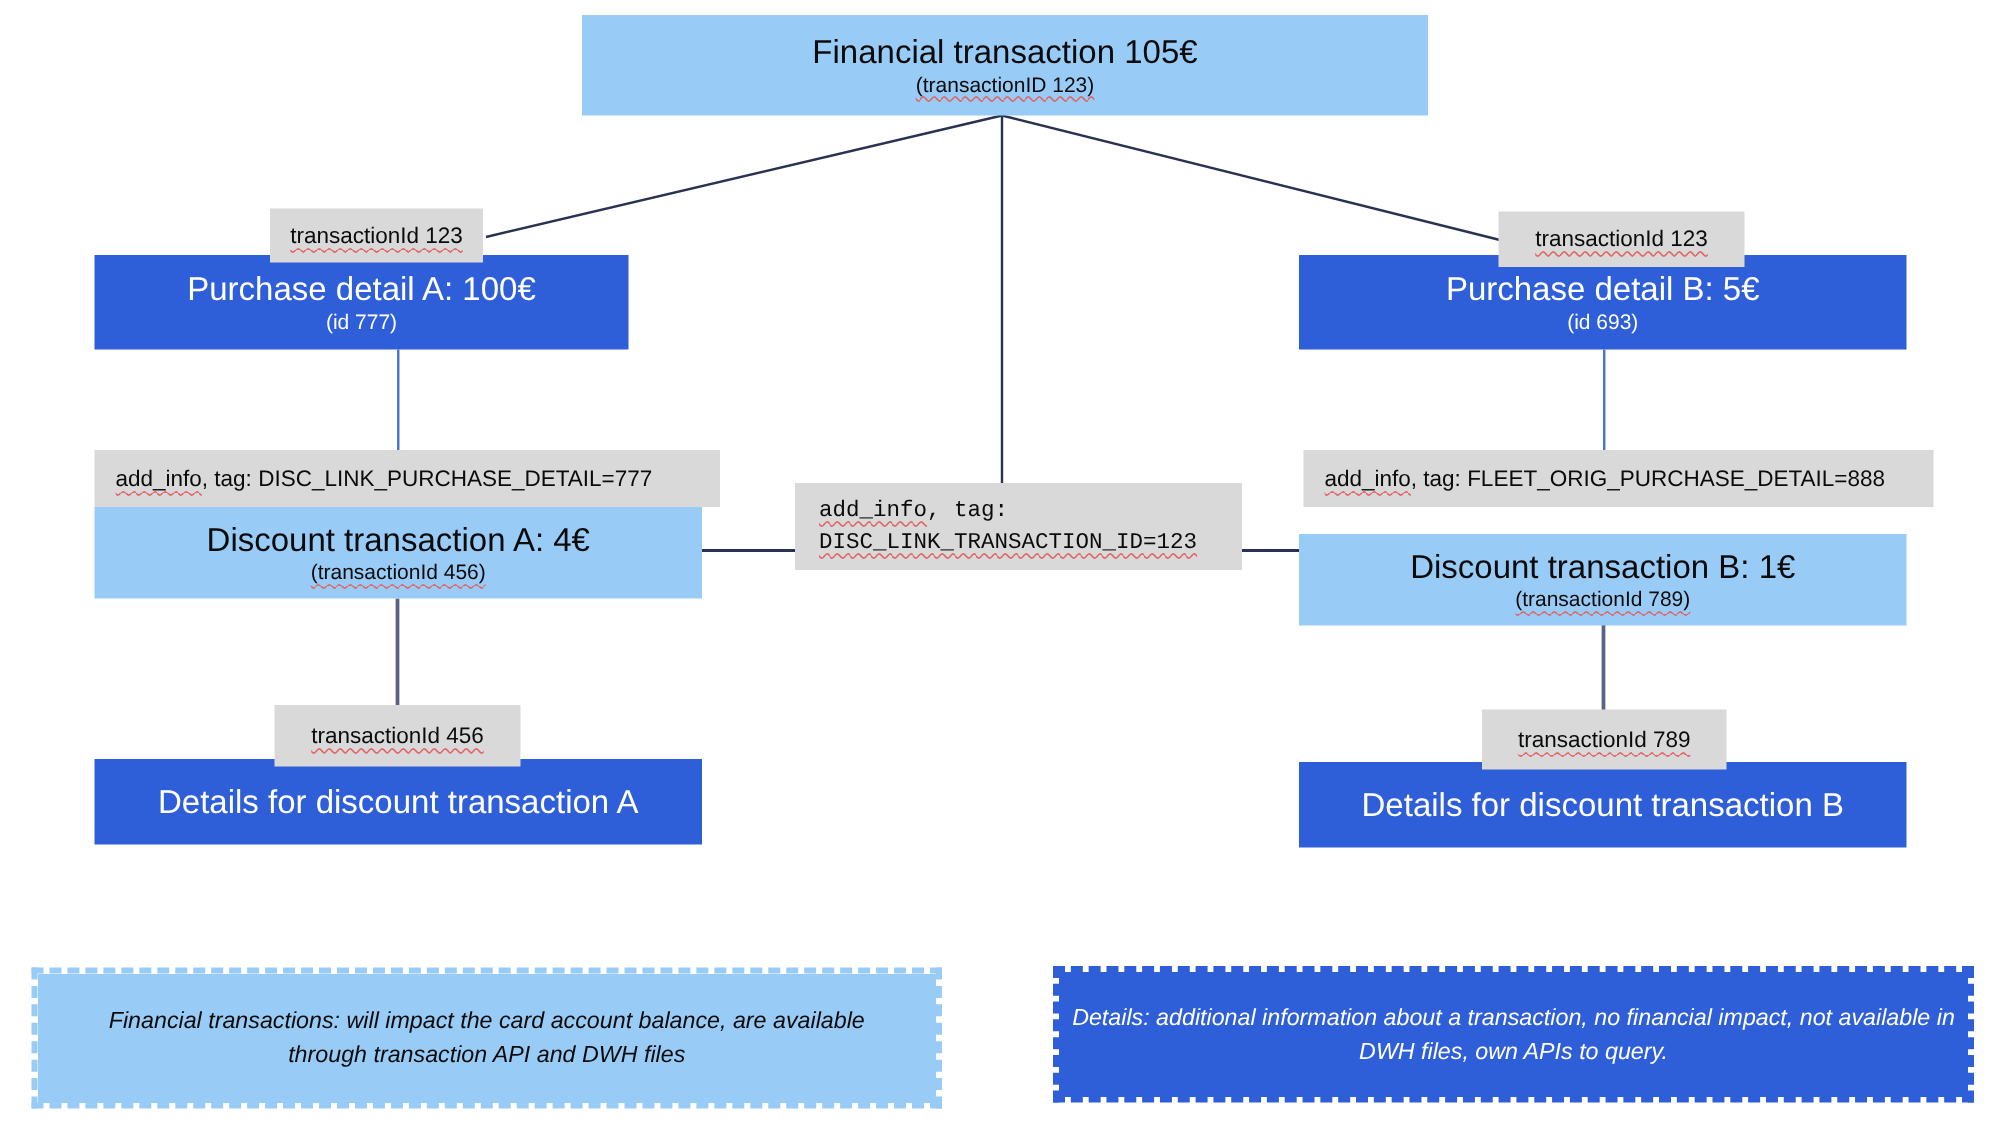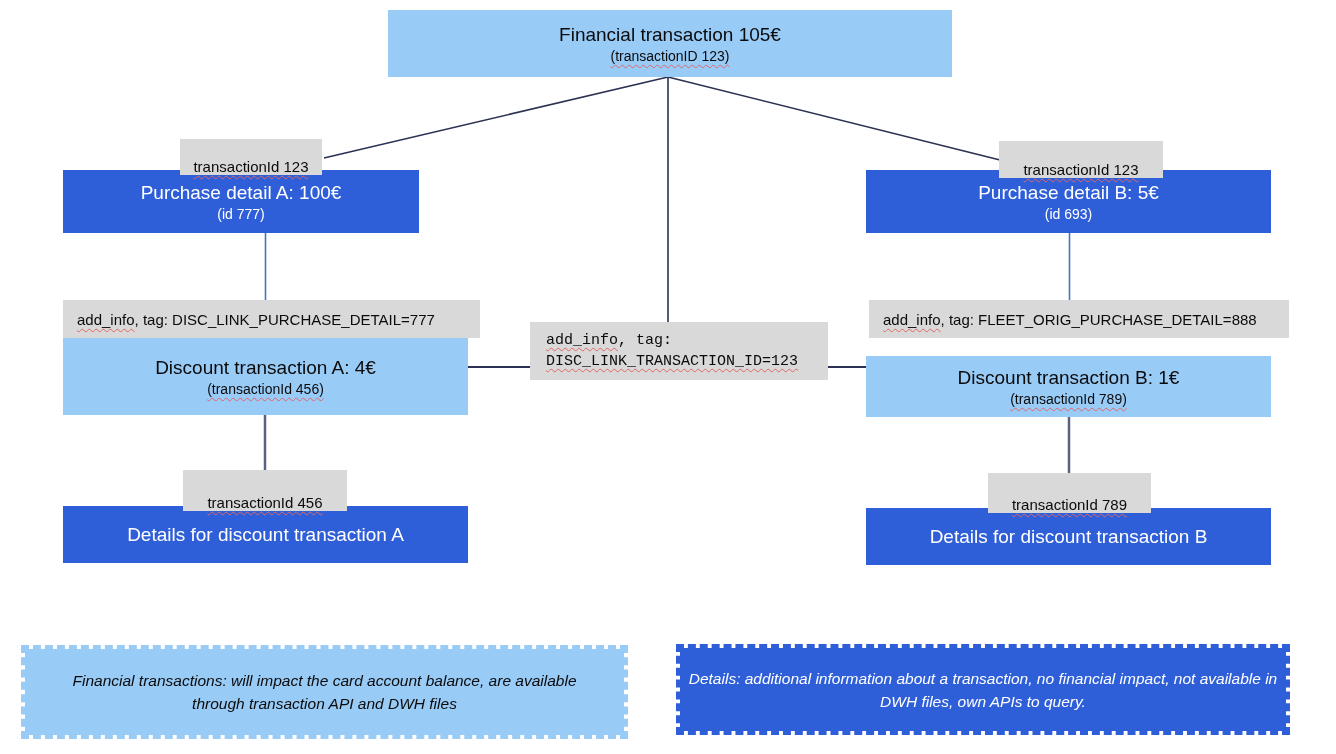--- a/index.html
+++ b/index.html
@@ -5,25 +5,25 @@
   html, body { margin: 0; padding: 0; background: #ffffff; }
   #stage {
     position: relative; width: 1336px; height: 754px; overflow: hidden;
     font-family: "Liberation Sans", sans-serif; background: #ffffff;
   }
   svg.connectors { position: absolute; left: 0; top: 0; z-index: 1; }
   .node { position: absolute; z-index: 2; display: flex; flex-direction: column;
           justify-content: center; align-items: center; text-align: center; }
   .blue-dark  { background: var(--dark-blue);  color: #ffffff; }
   .blue-light { background: var(--light-blue); color: #0b0b0b; }
-  .node .title { font-size: 19px; line-height: 24px; }
+  .node .title { font-size: 22px; line-height: 24px; }
   .node .subtitle { font-size: 14px; line-height: 18px; }
   .tag { position: absolute; z-index: 3; background: var(--label-gray); color: #0b0b0b;
          font-size: 15px; display: flex; align-items: center; }
-  .tag.centered { justify-content: center; text-align: center; align-items: flex-end; }
+  .tag.centered { justify-content: center; text-align: center; }
   .tag.lefted { justify-content: flex-start; padding-left: 14px; text-align: right; }
   .tag.multiline { flex-direction: column; align-items: flex-start; justify-content: center;
                    line-height: 21px; padding-left: 16px; }
   .squig { text-decoration-line: underline; text-decoration-style: wavy;
            text-decoration-color: var(--spellcheck-red); text-decoration-thickness: 1px;
            text-underline-offset: 3px; }
   .legend { position: absolute; z-index: 2; display: flex; align-items: center;
             justify-content: center; text-align: center; font-style: italic;
             font-size: 15.5px; line-height: 23px; background-clip: padding-box; }
   .legend.light { background: var(--light-blue); border: 4px dashed var(--light-blue);
@@ -34,29 +34,29 @@
   .legend.dark .legend-text { max-width: 612px; }
 
   
   #fin-tx        { left: 388px; top: 10px;  width: 564px; height: 67px; }
   #purchase-a    { left: 63px;  top: 170px; width: 356px; height: 63px; }
   #purchase-b    { left: 866px; top: 170px; width: 405px; height: 63px; }
   #tag-txid-a    { left: 180px; top: 139px; width: 142px; height: 36px; }
   #tag-txid-b    { left: 999px; top: 141px; width: 164px; height: 37px; }
   #tag-addinfo-a { left: 63px;  top: 300px; width: 403px; height: 38px; }
   #tag-addinfo-b { left: 869px; top: 300px; width: 406px; height: 38px; }
-  #discount-a    { left: 63px;  top: 338px; width: 405px; height: 77px; }
+  #discount-a    { left: 63px;  top: 338px; width: 405px; height: 61px; }
   #discount-b    { left: 866px; top: 356px; width: 405px; height: 61px; }
   #tag-center    { left: 530px; top: 322px; width: 282px; height: 58px; font-family: Liberation Mono, monospace; }
   #tag-txid-456  { left: 183px; top: 470px; width: 164px; height: 41px; }
   #tag-txid-789  { left: 988px; top: 473px; width: 163px; height: 40px; }
   #details-a     { left: 63px;  top: 506px; width: 405px; height: 57px; }
   #details-b     { left: 866px; top: 508px; width: 405px; height: 57px; }
   #legend-fin    { left: 21px;  top: 645px; width: 599px; height: 86px; }
-  #legend-det    { left: 676px; top: 644px; width: 606px; height: 83px; }
+  #legend-det    { left: 702px; top: 644px; width: 606px; height: 83px; }
 </style>
 </head>
 <body>
 
 <div id="stage">
 
   <svg class="connectors" width="1336" height="754" viewBox="0 0 1336 754">
     <line x1="668" y1="77" x2="324" y2="158" stroke="var(--line-dark)" stroke-width="1.6"></line>
     <line x1="668" y1="77" x2="1000" y2="160" stroke="var(--line-dark)" stroke-width="1.6"></line>
     <line x1="668" y1="77" x2="668" y2="322" stroke="var(--line-dark)" stroke-width="1.6"></line>

